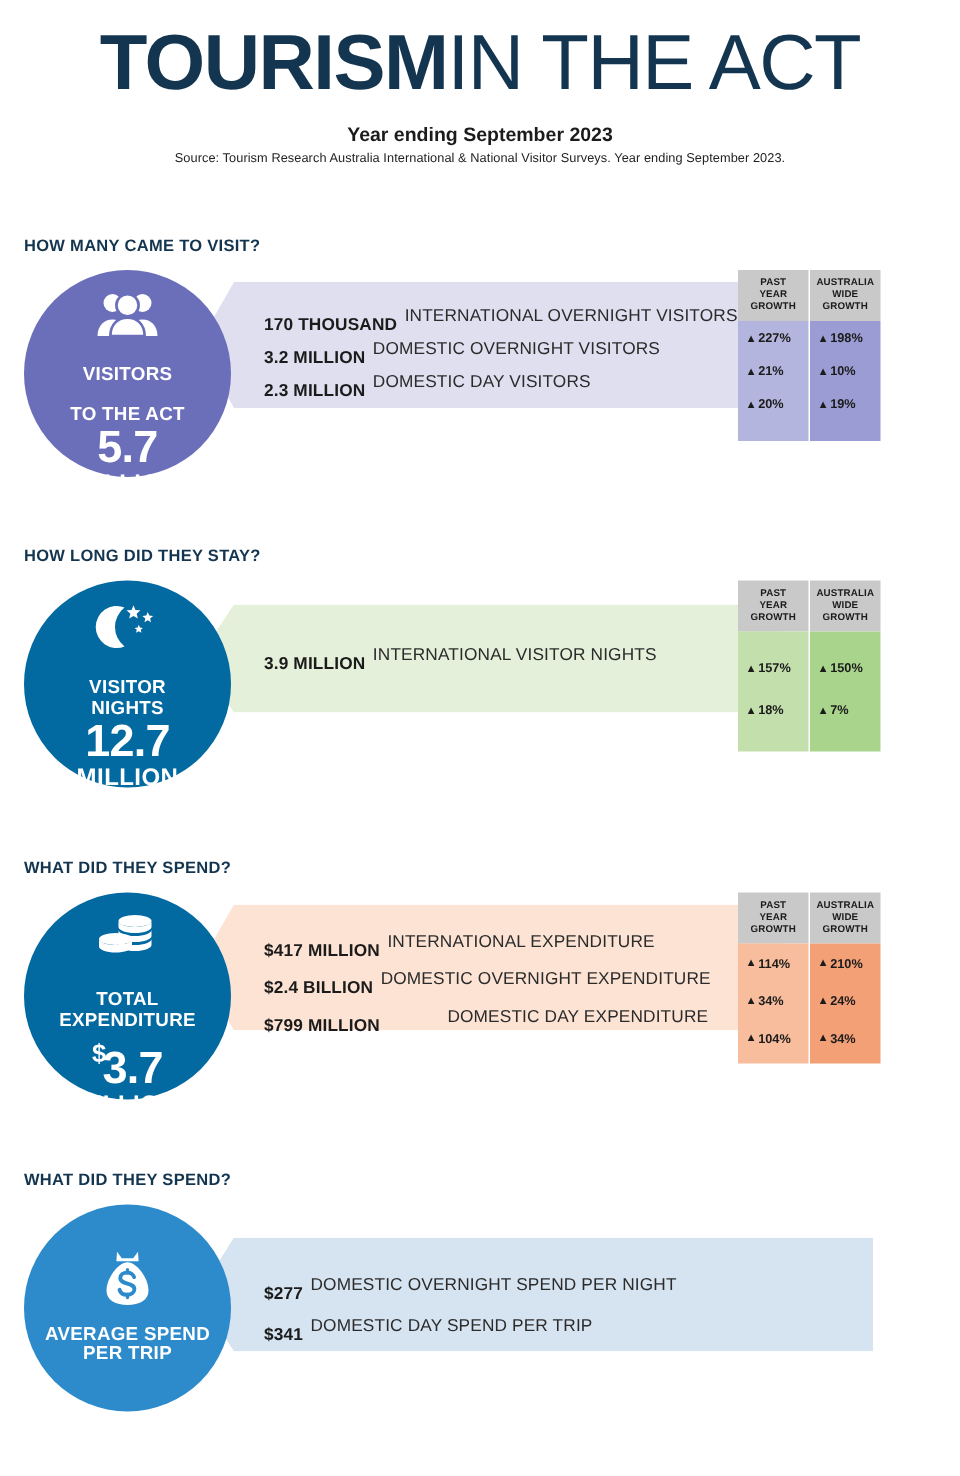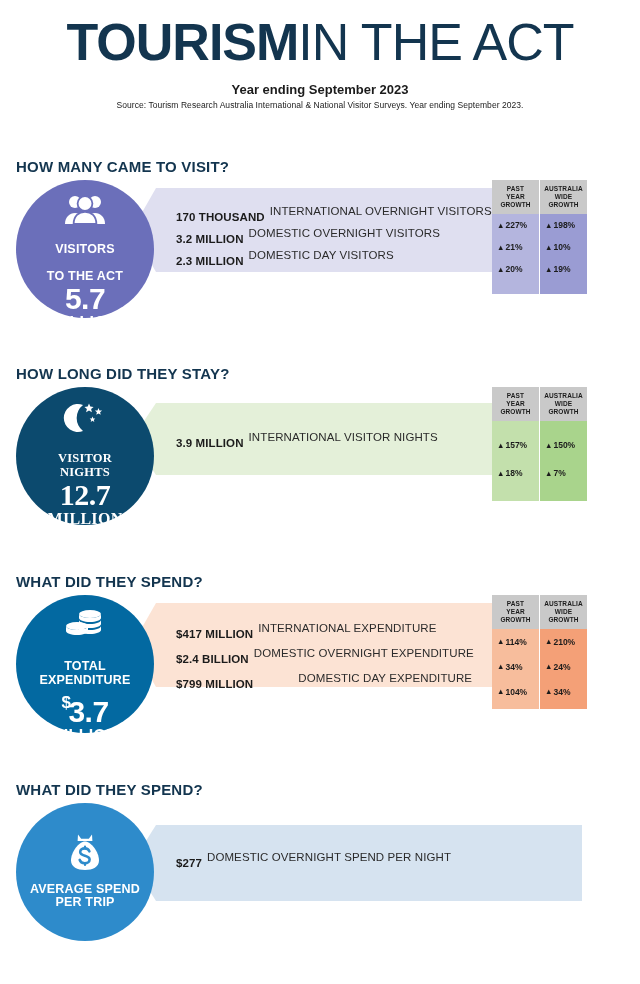--- a/index.html
+++ b/index.html
@@ -23,21 +23,21 @@
     margin-top:12px; font-size:13px; font-weight:bold; color:#1b1b1b;
   }
   .source {
     margin-top:3px; font-size:8.5px; color:#222; letter-spacing:0.05px;
   }
 
   
   .section { position:absolute; left:0; width:640px; }
   .sec-head {
     position:absolute; left:16px; top:0;
-    font-size:15px; font-weight:bold; color:#13354f;
+    font-size:11px; font-weight:bold; color:#13354f;
     letter-spacing:0.2px;
   }
 
   .circle {
     position:absolute; left:16px; top:22px;
     width:138px; height:138px; border-radius:50%;
     color:#fff; text-align:center;
     display:flex; flex-direction:column; align-items:center;
     justify-content:flex-start; padding-top:14px;
     z-index:3;
@@ -160,21 +160,21 @@
             <div class="gval" style="height: 22px;">
               <span class="tri">▲</span>
               <span>19%</span>
             </div>
           </div>
         </div>
       </div>
       <div class="section" style="top: 365px;">
         <div class="sec-head">HOW LONG DID THEY STAY?</div>
         <div class="panel" style="top: 38px; height: 72px; width: 390px; background: rgb(228, 240, 217);"></div>
-        <div class="circle" style="background: #0c4a6e; font-family: Liberation Serif, serif;">
+        <div class="circle" style="background: #0369a1;">
           <div class="icon">
             <svg width="44" height="32" viewBox="0 0 44 32" fill="#fff">
     <path d="M20 4a14 14 0 1 0 0 26A16.5 16.5 0 0 1 20 4z"></path>
     <path d="M26 2.5l1.3 3.1 3.3.3-2.5 2.2.8 3.2L26 9.6l-2.9 1.7.8-3.2-2.5-2.2 3.3-.3z"></path>
     <path d="M35.5 7l1 2.4 2.6.2-2 1.7.6 2.5-2.2-1.3-2.2 1.3.6-2.5-2-1.7 2.6-.2z"></path>
     <path d="M29.5 15.5l.8 1.9 2 .2-1.5 1.3.5 2-1.8-1.1-1.8 1.1.5-2-1.5-1.3 2-.2z"></path>
   </svg>
           </div>
           <div class="lbl">VISITOR</div>
           <div class="lbl" style="margin-top: 0px;">NIGHTS</div>
@@ -295,16 +295,20 @@
   </svg>
           </div>
           <div class="lbl" style="margin-top: 14px;">AVERAGE SPEND</div>
           <div class="lbl" style="margin-top: 0px;">PER TRIP</div>
         </div>
         <div class="rows" style="top: 62px;">
           <div class="row" style="height: 27px;">
             <span class="num">$277</span>
             <span>DOMESTIC OVERNIGHT SPEND PER NIGHT</span>
           </div>
+          <div class="row" style="height: 27px;">
+            <span class="num">$341</span>
+            <span>DOMESTIC DAY SPEND PER TRIP</span>
+          </div>
         </div>
       </div>
     </div>
 </div>
 
 </body></html>

